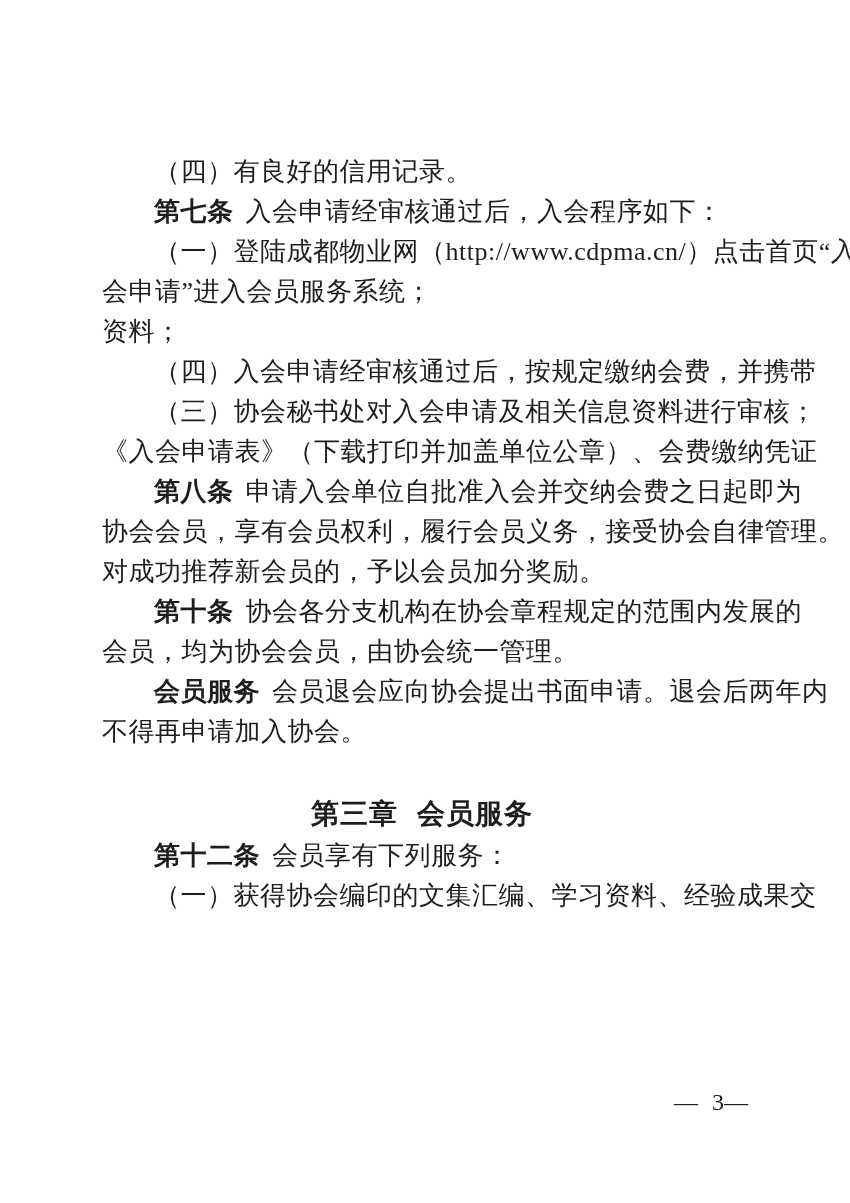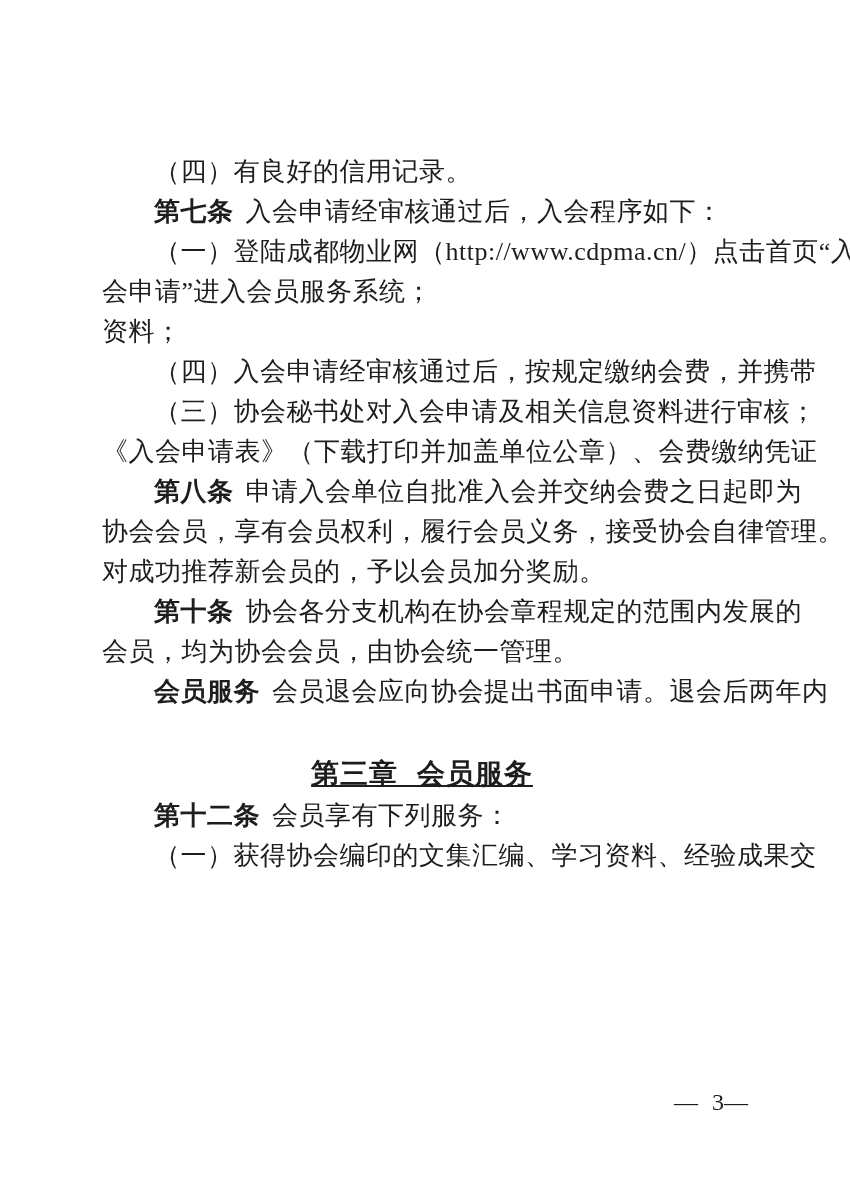--- a/index.html
+++ b/index.html
@@ -37,21 +37,20 @@
     height: 44px;
     line-height: 44px;
     text-align: center;
     text-align-last: center;
     font-family: "Liberation Sans", "DejaVu Sans", sans-serif;
     font-weight: 700;
     font-size: 28px;
     word-spacing: 10px;
     text-indent: 0;
     letter-spacing: 1px;
-    text-decoration: underline;
   }
   .article-num {
     font-weight: 700;
     margin-right: 12px;
   }
   .page-number {
     position: absolute;
     left: 674px;
     top: 1089px;
     font-size: 24px;
@@ -89,20 +88,21 @@
 
 
   <div class="line"><span class="line-text">对成功推荐新会员的，予以会员加分奖励。</span></div>
 
   <div class="line indent fill"><span class="article-num">第十条</span><span class="line-text">协会各分支机构在协会章程规定的范围内发展的</span></div>
 
   <div class="line"><span class="line-text">会员，均为协会会员，由协会统一管理。</span></div>
 
   <div class="line indent fill"><span class="article-num">会员服务</span><span class="line-text">会员退会应向协会提出书面申请。退会后两年内</span></div>
 
+  <div class="line"><span class="line-text">不得再申请加入协会。</span></div>
 
   <div class="line spacer"></div>
 
   <div class="line chapter"><span class="line-text">第三章 会员服务</span></div>
 
   <div class="line indent"><span class="article-num">第十二条</span><span class="line-text">会员享有下列服务：</span></div>
 
   <div class="line indent fill"><span class="line-text">（一）获得协会编印的文集汇编、学习资料、经验成果交</span></div>
 </div>
   <div class="page-number">— 3—</div>

